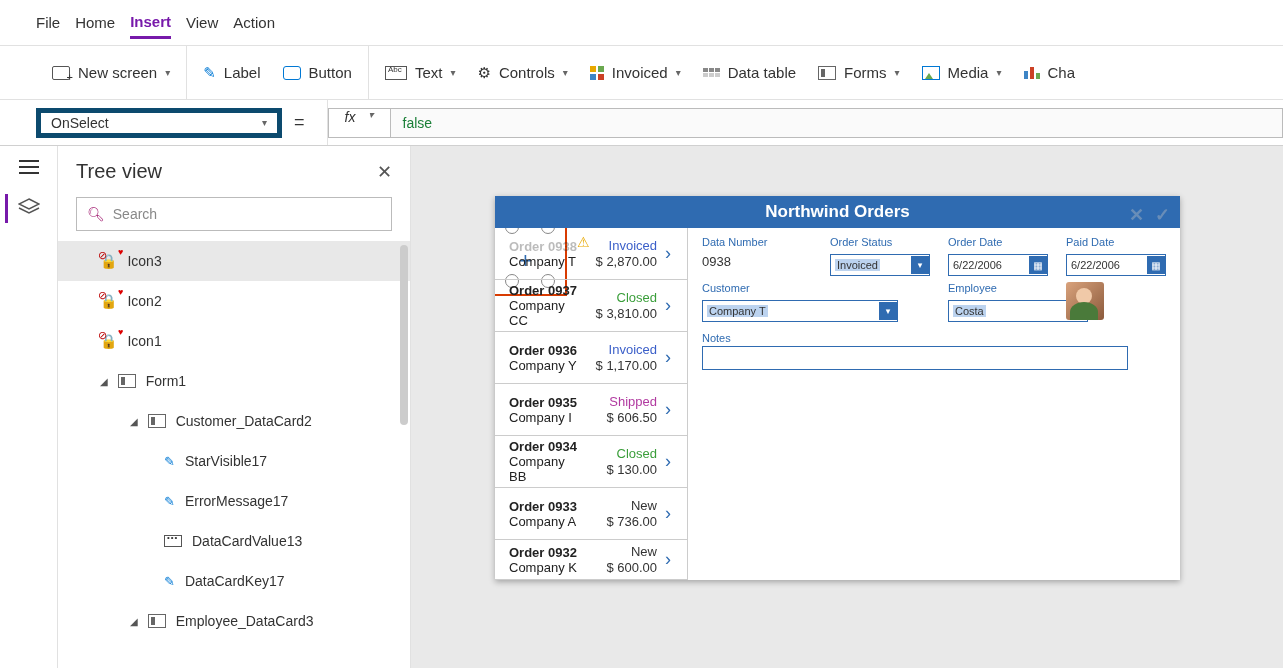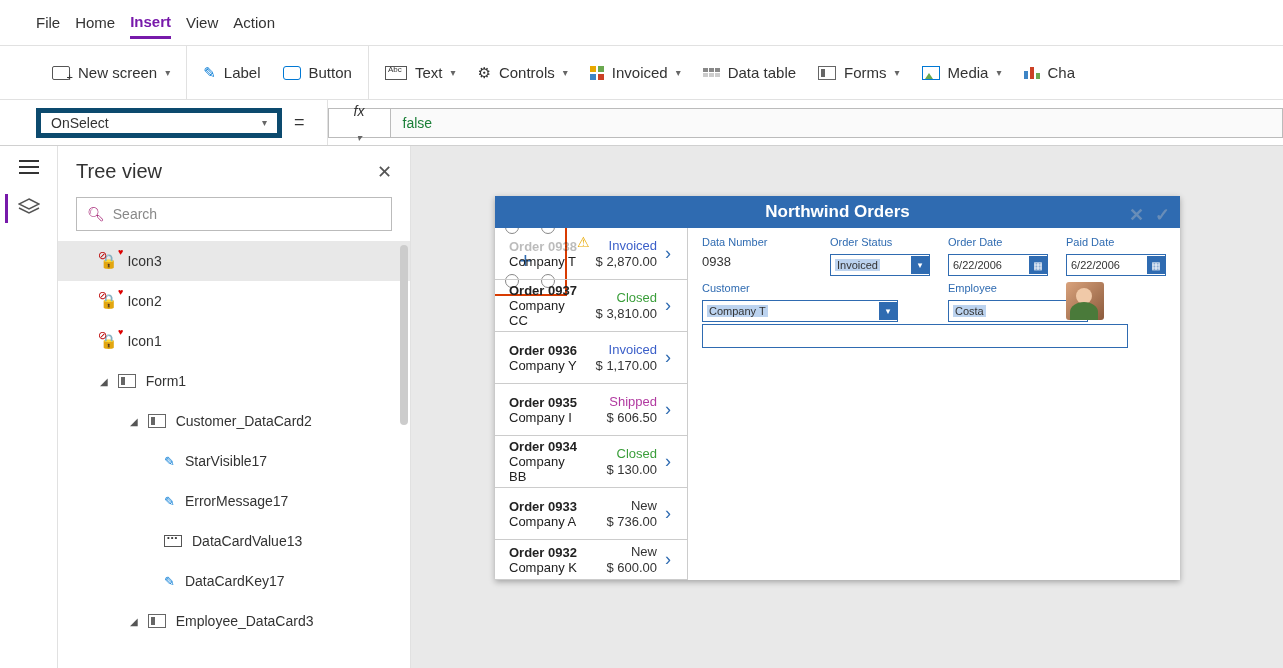--- a/index.html
+++ b/index.html
@@ -15,21 +15,21 @@
   .ribbon .group { display:flex; align-items:center; gap:22px; height:100%; padding:0 16px; }
   .ribbon .sep { width:1px; height:100%; background:#e1e1e1; }
   .ribbon .btn { display:flex; align-items:center; gap:8px; font-size:15px; cursor:pointer; }
   .chev { font-size:10px; color:#666; }
   .icon-sq { width:18px; height:14px; border:1.5px solid #555; display:inline-block; position:relative; }
 
   
   .formula { display:flex; align-items:center; height:46px; border-bottom:1px solid #d0d0d0; padding-left:36px; }
   .formula .prop { width:246px; height:30px; border:5px solid #0c4a6e; display:flex; align-items:center; justify-content:space-between; padding:0 10px; font-size:14px; }
   .formula .eq { padding:0 12px; font-size:18px;}
-  .formula .fxbox { width:62px; height:30px; border:1px solid #bbb; border-right:none; display:flex; align-items:center; justify-content:center; gap:13px; font-style:italic;flex-direction:column;}
+  .formula .fxbox { width:62px; height:30px; border:1px solid #bbb; border-right:none; display:flex; align-items:flex-start; justify-content:center; gap:13px; font-style:italic;}
   .formula .expr { flex:1; height:30px; border:1px solid #bbb; border-left:1px solid #bbb; padding:0 12px; display:flex; align-items:center; font-family:Consolas,monospace; color:#1a7f37; background:#fafafa;}
   .formula .sep { width:1px; height:100%; background:#e1e1e1; margin:0 0 0 10px;}
 
   .main { display:flex; height:calc(100% - 146px); }
 
   
   .rail { width:58px; border-right:1px solid #e1e1e1; display:flex; flex-direction:column; align-items:center; padding-top:14px; gap:20px;}
   .rail .ham{ width:20px; height:14px; display:flex; flex-direction:column; justify-content:space-between;}
   .rail .ham span{height:2px;background:#333;}
 
@@ -379,18 +379,19 @@
 
             <div class="combo sel" style="grid-column:1 / span 2; width:196px;">
                 <span class="txt">Company T</span>
                 <span class="dd">▾</span>
               </div>
             <div class="combo sel" style="width:140px;">
                 <span class="txt">Costa</span>
                 <span class="dd">▾</span>
               </div>
           </div>
+          <div class="notes-lbl">Notes</div>
           <div class="notes-box"></div>
         </div>
       </div>
     </div>
   </div>
 </div>
 
 </body></html>

